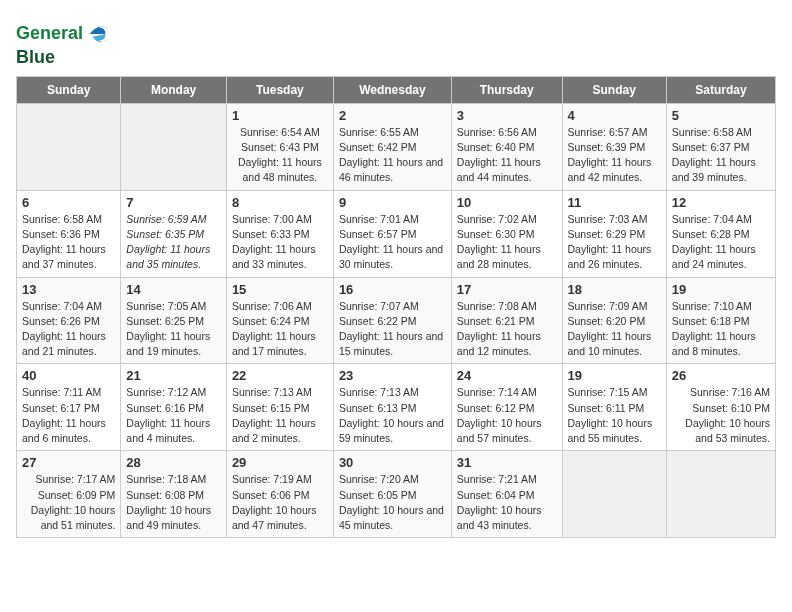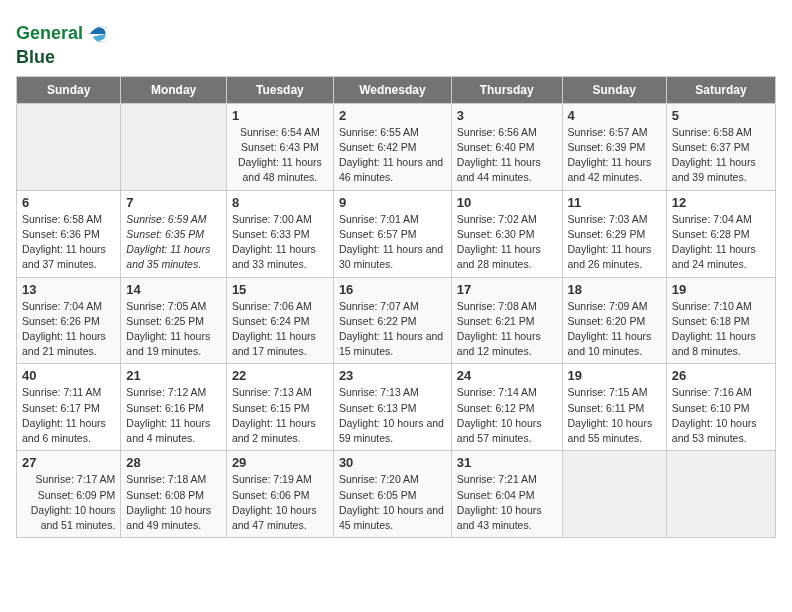--- a/index.html
+++ b/index.html
@@ -275,21 +275,21 @@
 Daylight: 10 hours and 57 minutes.</div>
         </td>
         <td>
           <span class="day-num">19</span>
           <div class="day-info" style="white-space: pre-line;">Sunrise: 7:15 AM
 Sunset: 6:11 PM
 Daylight: 10 hours and 55 minutes.</div>
         </td>
         <td>
           <span class="day-num">26</span>
-          <div class="day-info" style="white-space: pre-line;">Sunrise: 7:16 AM
+          <div class="day-info" style="white-space: pre-line; text-align: right;">Sunrise: 7:16 AM
 Sunset: 6:10 PM
 Daylight: 10 hours and 53 minutes.</div>
         </td>
       </tr>
       <tr>
         <td>
           <span class="day-num">27</span>
           <div class="day-info" style="white-space: pre-line; text-align: right;">Sunrise: 7:17 AM
 Sunset: 6:09 PM
 Daylight: 10 hours and 51 minutes.</div>

